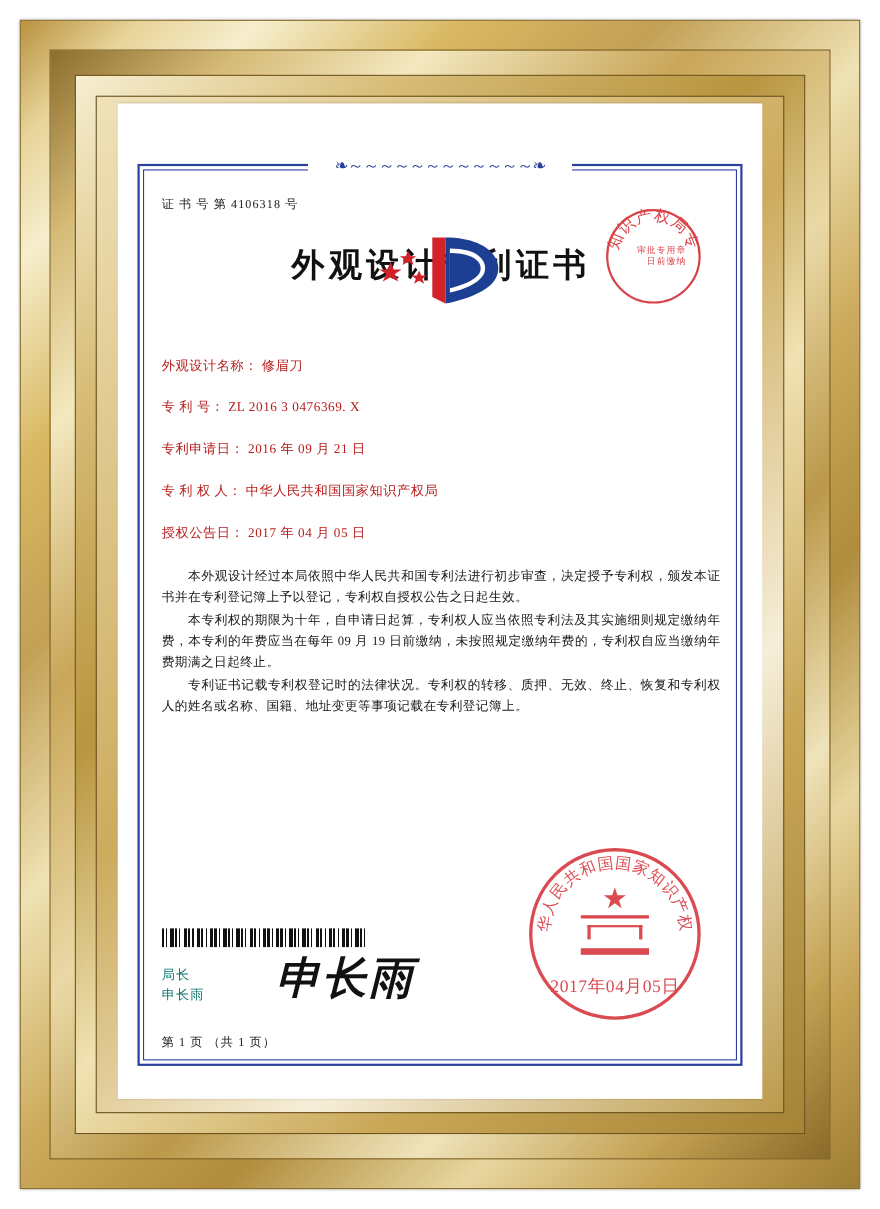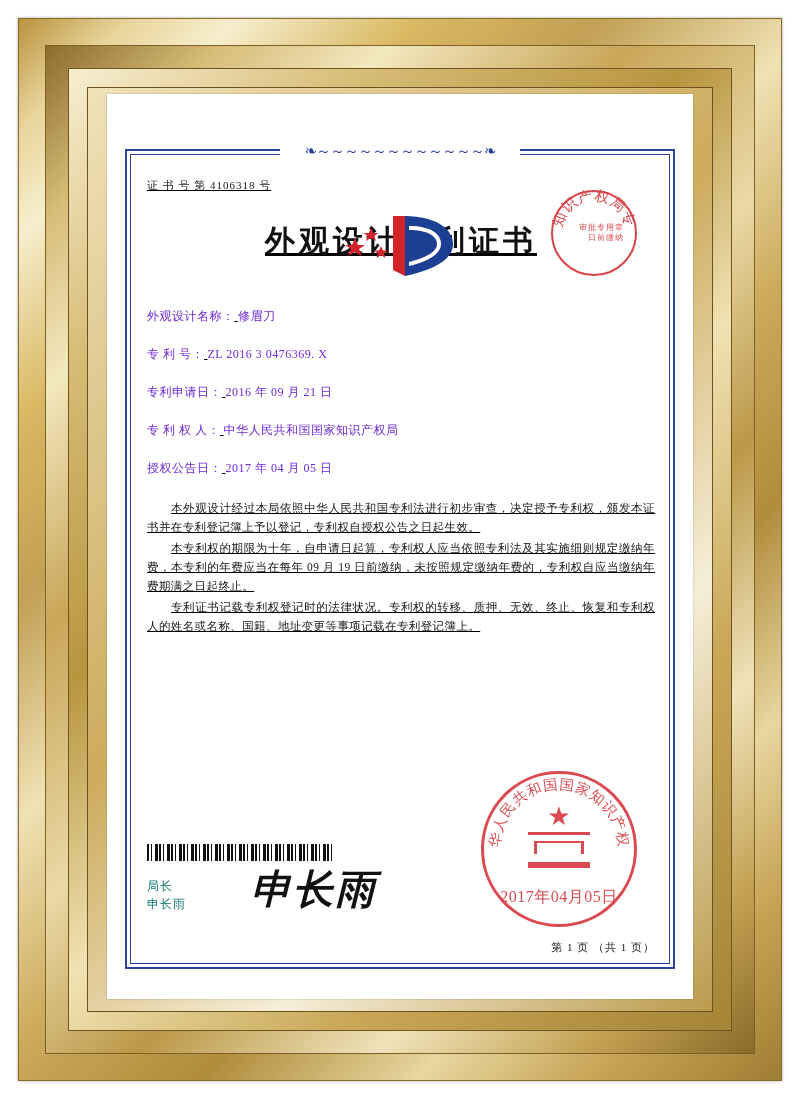--- a/index.html
+++ b/index.html
@@ -83,21 +83,21 @@
     letter-spacing: -1px;
     line-height: 22px;
     white-space: nowrap;
     overflow: hidden;
     background: #fff;
     z-index: 3;
   }
 
   .content {
     position: absolute;
-    left: 40px; top: 78px; right: 38px; bottom: 42px; text-decoration: underline;
+    left: 40px; top: 78px; right: 38px; bottom: 42px;
   }
 
   .cert-no {
     font-size: 11px;
     color: #1a1a1a;
     letter-spacing: 1px;
     margin-top: 6px;
   }
 
   
@@ -137,23 +137,23 @@
     text-align: center;
     font-size: 30px;
     font-weight: bold;
     letter-spacing: 4px;
     color: #111;
     margin-top: 28px;
     font-family: "DejaVu Sans", sans-serif;
   }
 
   .fields {
-    margin-top: 46px;
+    margin-top: 62px;
     font-size: 12px;
-    color: #6d28d9;
+    color: #b91c1c;
   }
   .field-row {
     margin-bottom: 21px;
     letter-spacing: .5px;
   }
   .field-label { display: inline-block; }
   .field-value { display: inline-block; }
 
   .paragraphs {
     margin-top: 22px;
@@ -242,21 +242,21 @@
   }
   .seal-main .arc {
     position: absolute; inset: 0;
   }
   .arc svg { width: 100%; height: 100%; overflow: visible; }
   .arc text { fill: #d2232a; font-size: 15px; font-family: "DejaVu Sans", sans-serif; letter-spacing: 1px; }
 
   .page-footer {
     position: absolute;
     left: 0; right: 0; bottom: 2px;
-    text-align: right;
+    text-align: left;
     font-size: 11px;
     color: #16181c;
     letter-spacing: 1px;
   }
 </style>
 </head>
 <body>
 
 <div class="frame-outer">
   <div class="frame-bevel">

